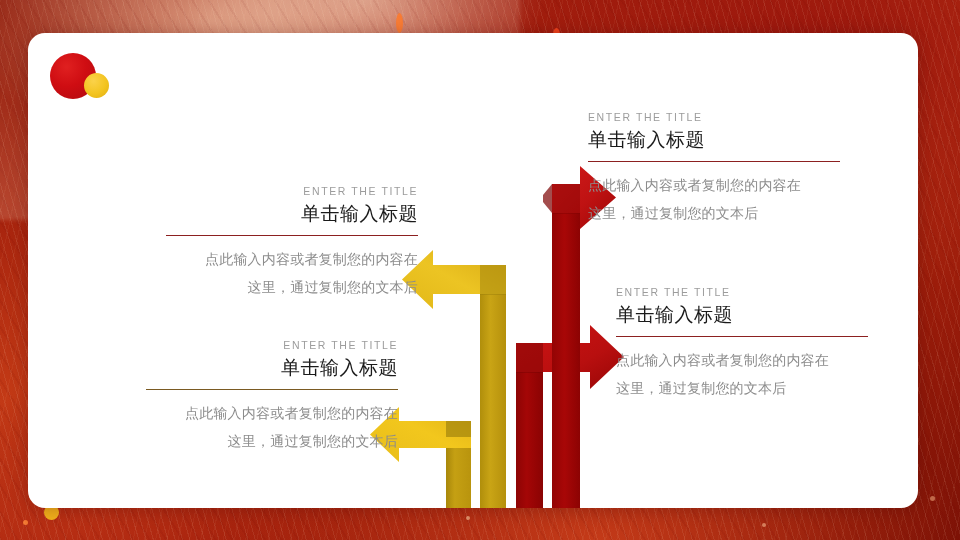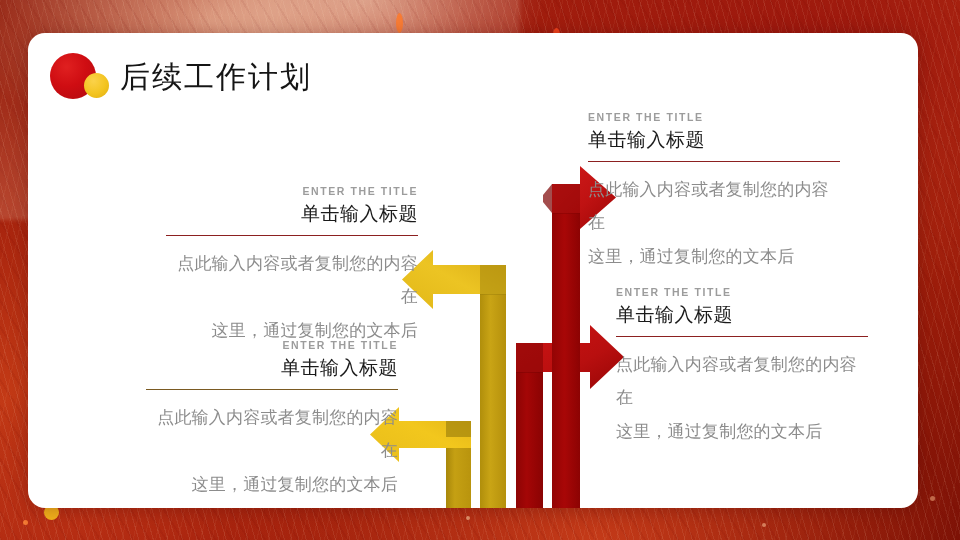--- a/index.html
+++ b/index.html
@@ -62,31 +62,31 @@
     font-family:"DejaVu Sans","Liberation Sans",sans-serif;
   }
 
   
   .arrows { position:absolute; left:340px; top:120px; width:290px; height:420px; }
   .arrows svg { display:block; width:100%; height:100%; overflow:visible; }
 
   
   .block { position:absolute; width:252px; }
   .block .eyebrow {
-    font-size:10.5px; letter-spacing:1.6px; color:#9c9c9c; font-weight:700;
+    font-size:10.5px; letter-spacing:1.6px; color:#9c9c9c; font-weight:400;
     font-family:"Liberation Sans",sans-serif; margin-bottom:5px;
   }
   .block .title {
     font-size:19px; font-weight:400; color:#1a1a1a; line-height:1.25; letter-spacing:.5px;
     font-family:"DejaVu Sans","Liberation Sans",sans-serif;
   }
   .block .rule { height:1.6px; width:100%; margin:9px 0 11px; }
   .block .body {
-    font-size:17px; color:#8c8c8c; line-height:1.95; letter-spacing:.2px;
-    font-family:Liberation Serif, serif;
+    font-size:14px; color:#8c8c8c; line-height:1.95; letter-spacing:.2px;
+    font-family:Liberation Mono, monospace;
   }
   .block.align-right { text-align:right; }
   .block.align-left  { text-align:left; }
 
   #blk-tr { left:560px; top:78px; }
   #blk-ml { left:138px; top:152px; }
   #blk-br { left:588px; top:253px; }
   #blk-bl { left:118px; top:306px; }
 </style>
 </head>
@@ -105,21 +105,20 @@
   <div class="spark" style="left:930px;top:496px;width:5px;height:5px;background:#ffbe8c;opacity:.5;"></div>
 </div>
 
 <div class="card">
 
   <div class="hdr">
     <div class="logo">
       <div class="dot-lg"></div>
       <div class="dot-sm"></div>
     </div>
-    <div class="page-title">后续工作计划</div>
   </div>
 
   <div class="arrows">
     <svg viewBox="0 0 290 420" preserveAspectRatio="none" aria-hidden="true">
       <defs>
         <linearGradient id="gYellowBar" x1="0" y1="0" x2="1" y2="0">
           <stop offset="0%" stop-color="#a8870a"></stop>
           <stop offset="35%" stop-color="#c5a013"></stop>
           <stop offset="100%" stop-color="#b9940d"></stop>
         </linearGradient>

